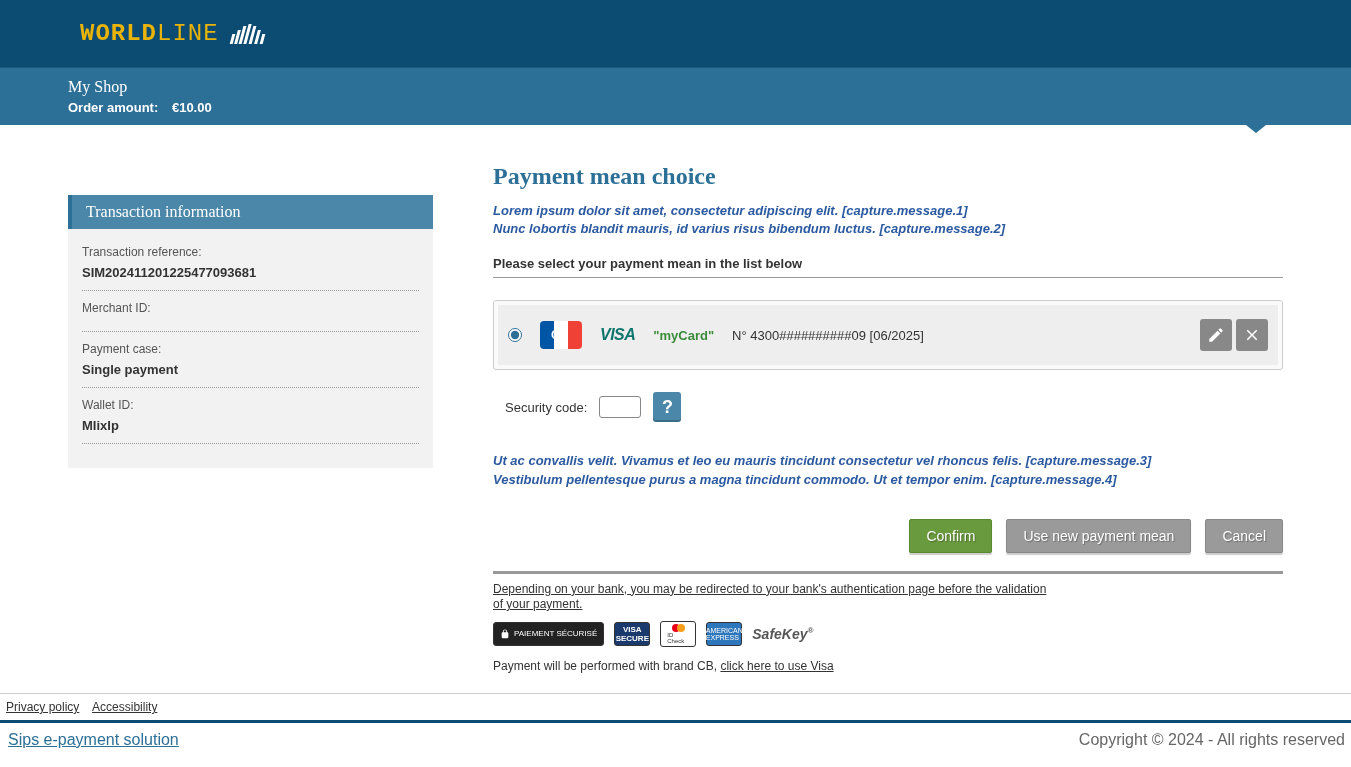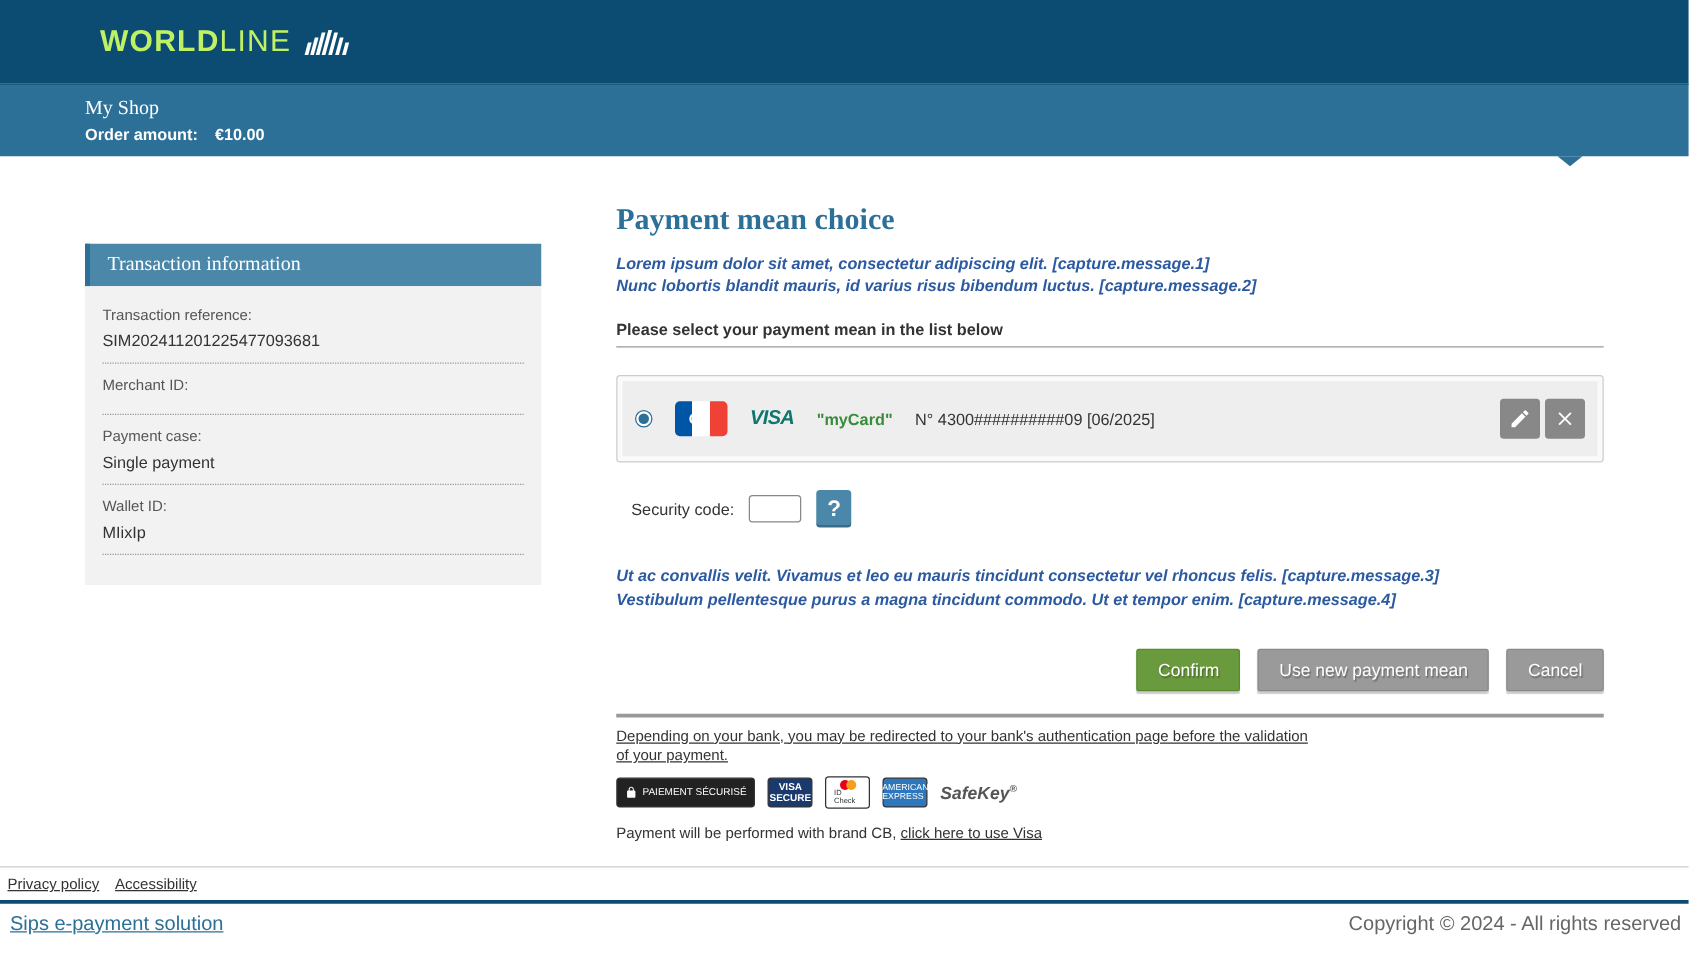--- a/index.html
+++ b/index.html
@@ -19,24 +19,25 @@
       display: flex;
       align-items: center;
       padding-left: 80px;
     }
     .logo-worldline {
       display: flex;
       align-items: center;
       gap: 12px;
     }
     .logo-text {
-      color: #bef264;
+      color: #eab308;
       font-size: 24px;
       font-weight: 300;
       letter-spacing: 1px;
+      font-family: Liberation Mono, monospace;
     }
     .logo-text .bold {
       font-weight: 700;
     }
     .logo-stripes {
       display: flex;
       align-items: flex-end;
       gap: 2px;
     }
     .logo-stripes span {
@@ -101,21 +102,21 @@
       border-bottom: 1px dotted #999;
       margin-bottom: 4px;
     }
     .info-label {
       font-size: 12px;
       color: #555;
       margin-bottom: 6px;
     }
     .info-value {
       font-size: 13px;
-      font-weight: normal;
+      font-weight: bold;
       color: #333;
     }
     .content {
       flex: 1;
       padding-top: 18px;
     }
     .page-title {
       font-family: Georgia, 'Times New Roman', serif;
       font-size: 24px;
       color: #2c6f97;

